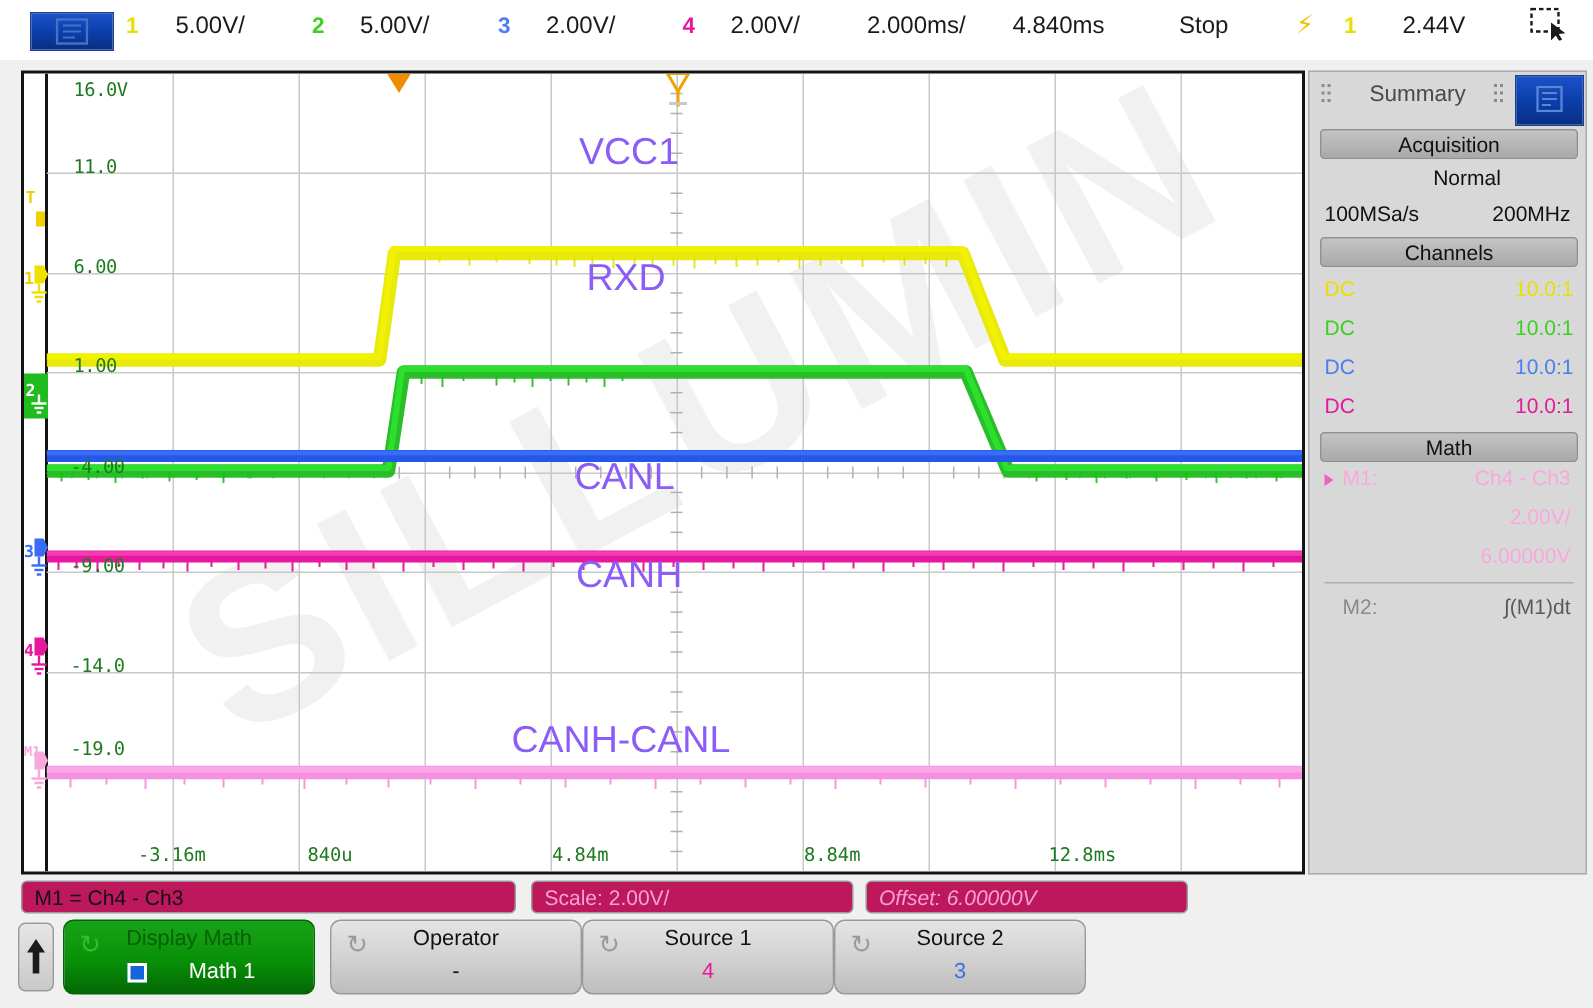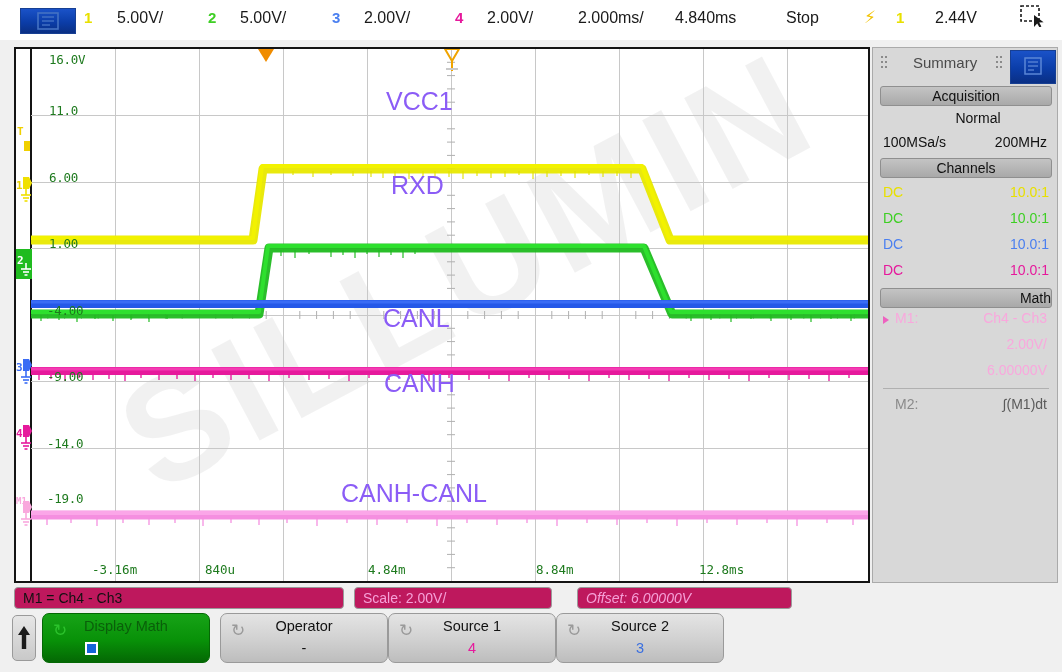--- a/index.html
+++ b/index.html
@@ -524,51 +524,52 @@
     </div>
     <div class="sp-row" style="top:188px;">
       <div class="sp-rl" style="color:#4a7ff0;">DC</div>
       <div class="sp-rr" style="color:#4a7ff0;">10.0:1</div>
     </div>
     <div class="sp-row" style="top:214px;">
       <div class="sp-rl" style="color:#e6199c;">DC</div>
       <div class="sp-rr" style="color:#e6199c;">10.0:1</div>
     </div>
 
-    <div class="sectbar" style="top:240px;text-align:right;">Math</div>
+    <div class="sectbar" style="top:240px;">Math</div>
 
     <div class="tri" style="left:10px;top:268px;"></div>
     <div class="mathrow-l" style="top:262px;text-align:right;">M1:</div>
     <div class="mathrow-r" style="top:262px;">Ch4 - Ch3</div>
     <div class="mathrow-r" style="top:288px;">2.00V/</div>
     <div class="mathrow-r" style="top:314px;">6.00000V</div>
 
     <div class="hr" style="top:340px;"></div>
 
     <div class="mathrow-l" style="top:348px;color:#8a8a8a;">M2:</div>
     <div class="mathrow-r" style="top:348px;color:#5a5a5a;">∫(M1)dt</div>
   </div>
 
   <div class="statusrow">
     <div class="stbox" style="left:0;width:330px;color:#111;">M1 = Ch4 - Ch3</div>
-    <div class="stbox" style="left:340px;width:198px;color:#f6a0d8;">Scale: 2.00V/</div>
+    <div class="stbox" style="left:340px;width:215px;color:#f6a0d8;">Scale: 2.00V/</div>
     <div class="stbox" style="left:563px;width:215px;color:#f6a0d8;font-style:italic;">Offset: 6.00000V</div>
   </div>
 
   <div class="softrow">
     <div class="sk-up">
       <svg width="22" height="44" viewBox="0 0 22 44">
         <path d="M11 10 L17 19 L13.2 19 L13.2 33 L8.8 33 L8.8 19 L5 19 Z" fill="#1a1a1a"></path>
       </svg>
     </div>
 
     <div class="sk active" style="left:34px;">
       <div class="sk-swirl">↻</div>
       <div class="sk-t">Display Math</div>
       <div class="sk-chk"></div>
+      <div class="sk-b" style="color:#ffffff;padding-left:22px;">Math 1</div>
     </div>
 
     <div class="sk" style="left:212px;">
       <div class="sk-swirl">↻</div>
       <div class="sk-t">Operator</div>
       <div class="sk-b">-</div>
     </div>
 
     <div class="sk" style="left:380px;">
       <div class="sk-swirl">↻</div>

